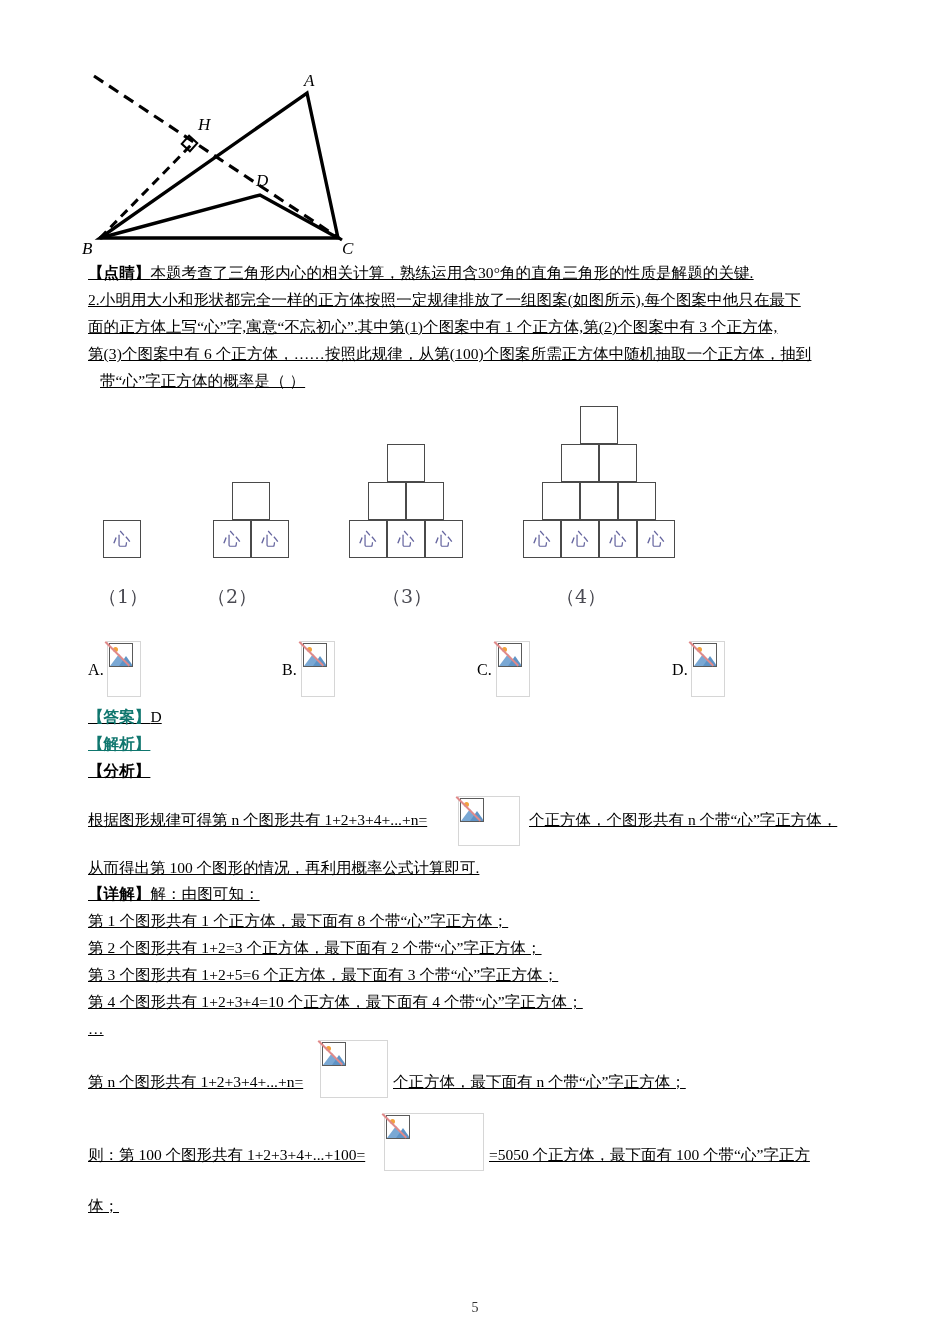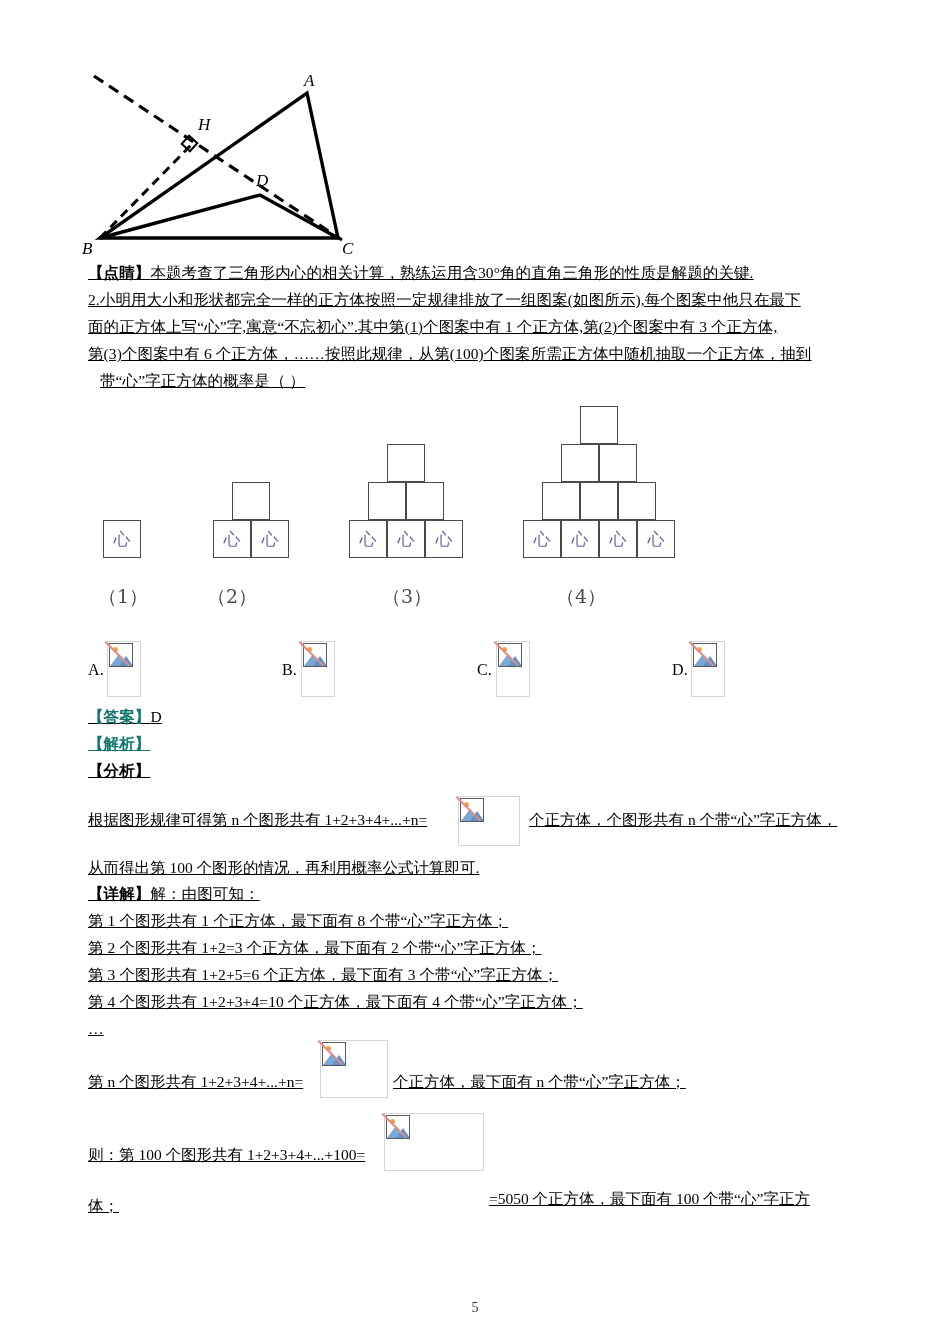--- a/index.html
+++ b/index.html
@@ -333,18 +333,18 @@
   <div class="ph-box" style="left:384px; top:1113px;">
     <span class="broken-img" style="width:100px; height:58px;">
       <span class="thumb">
         <span class="sun"></span>
         <span class="mtn"></span>
         <span class="mtn2"></span>
       </span>
       <span class="slash"></span>
     </span>
   </div>
-  <div class="para cn" style="left:489px; top:1189px;">=5050 个正方体，最下面有 100 个带“心”字正方</div>
+  <div class="para cn" style="left:489px; top:1145px;">=5050 个正方体，最下面有 100 个带“心”字正方</div>
   <div class="para cn" style="left:88px; top:1196px;">体；</div>
 
   <div id="page-number">5</div>
 
 </div>
 
 </body></html>

